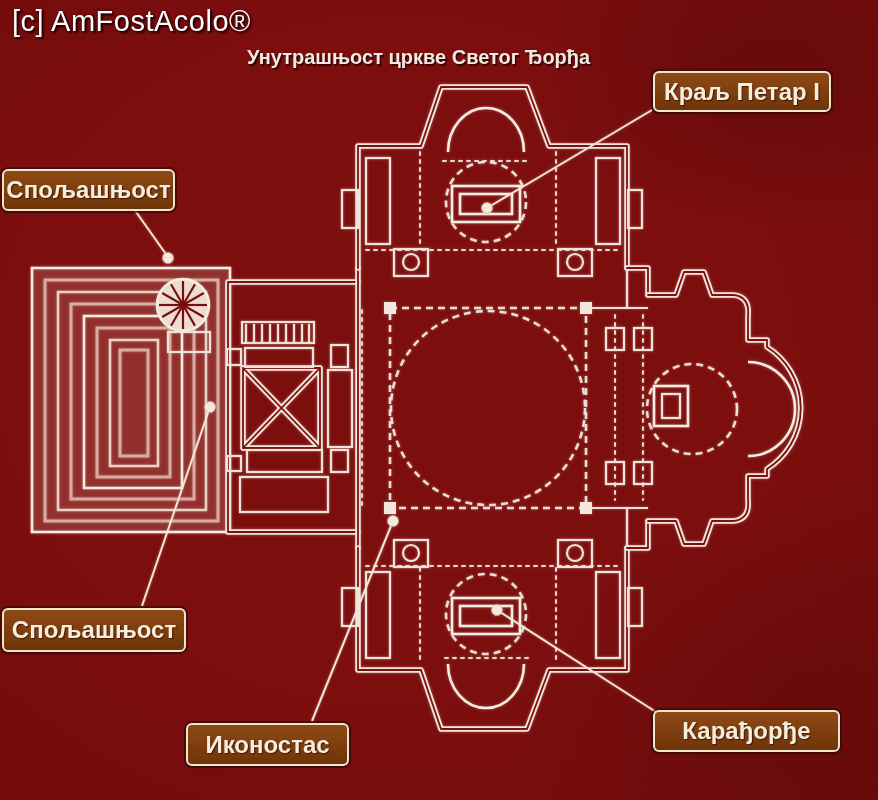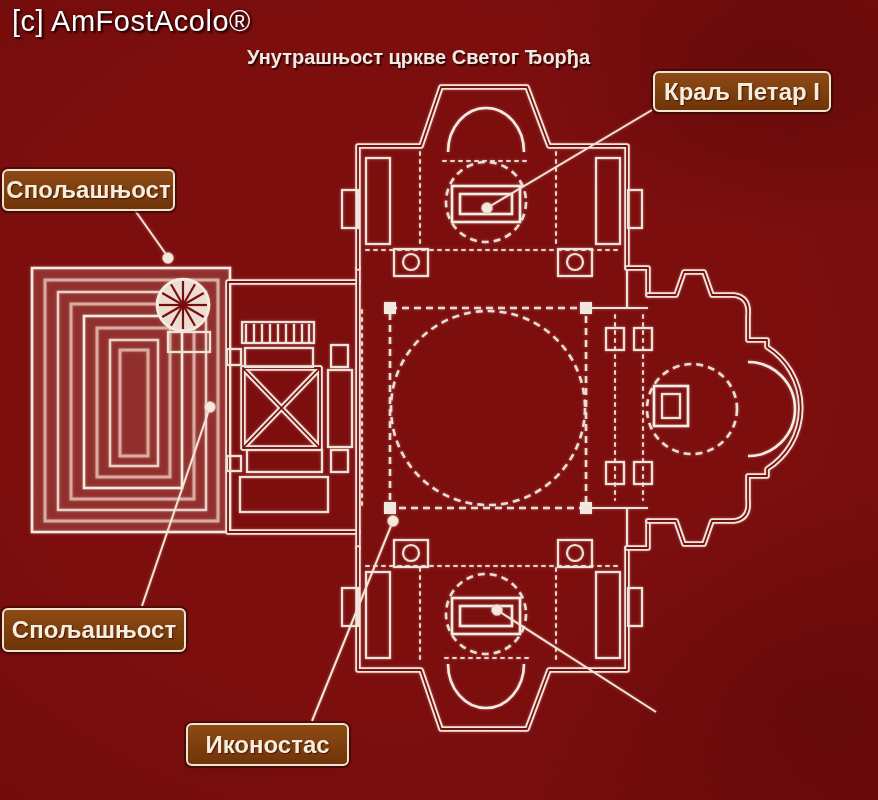--- a/index.html
+++ b/index.html
@@ -211,13 +211,14 @@
     </g>
   </svg>
 
   <div class="watermark">[c] AmFostAcolo®</div>
   <div class="title">Унутрашњост цркве Светог Ђорђа</div>
 
   <div class="callout" id="c-spolj">Спољашњост</div>
   <div class="callout" id="c-kralj">Краљ Петар I</div>
   <div class="callout" id="c-unutr">Спољашњост</div>
   <div class="callout" id="c-ikon">Иконостас</div>
+  <div class="callout" id="c-karadj">Карађорђе</div>
 </div>
 
 </body></html>

